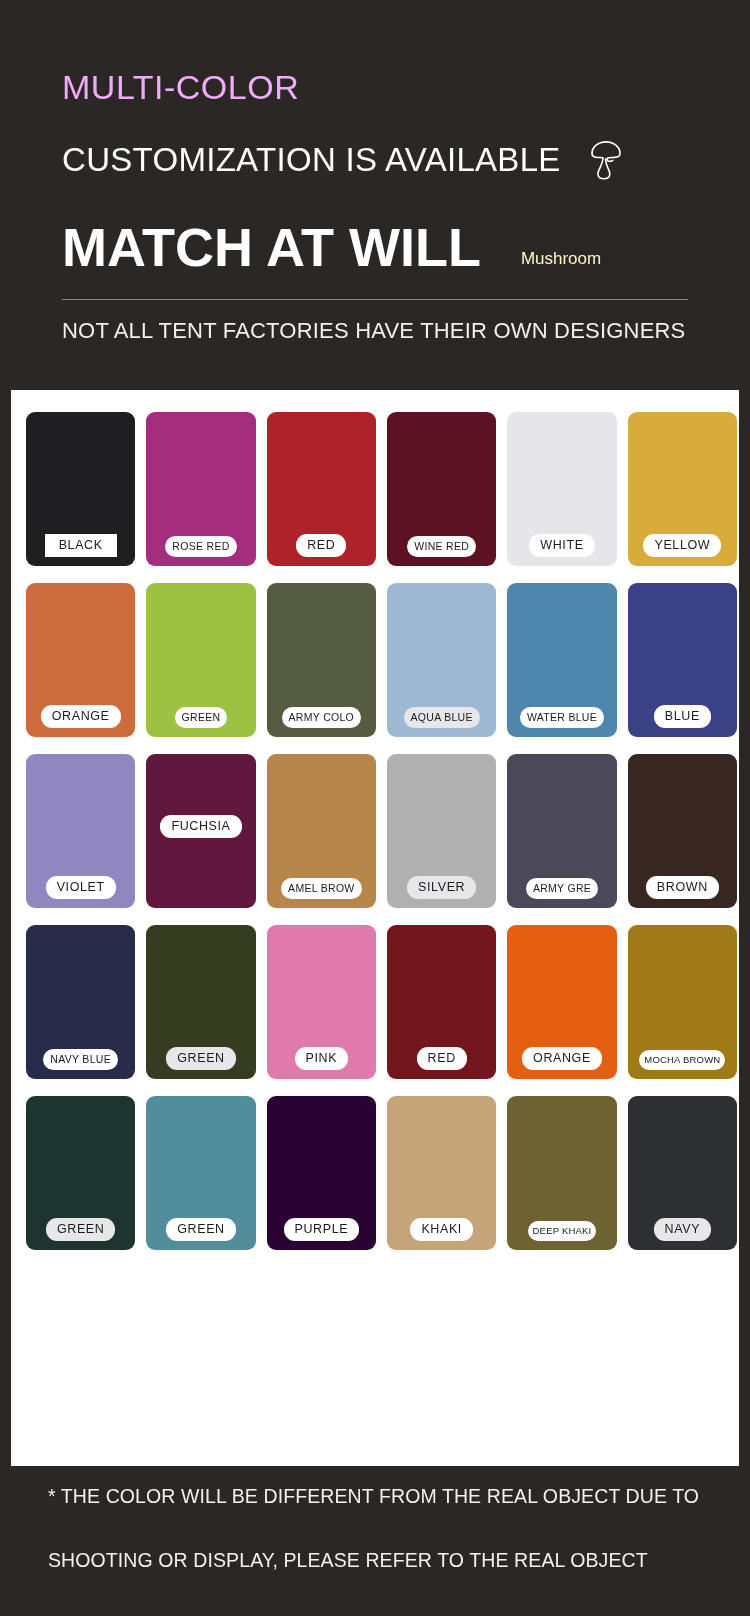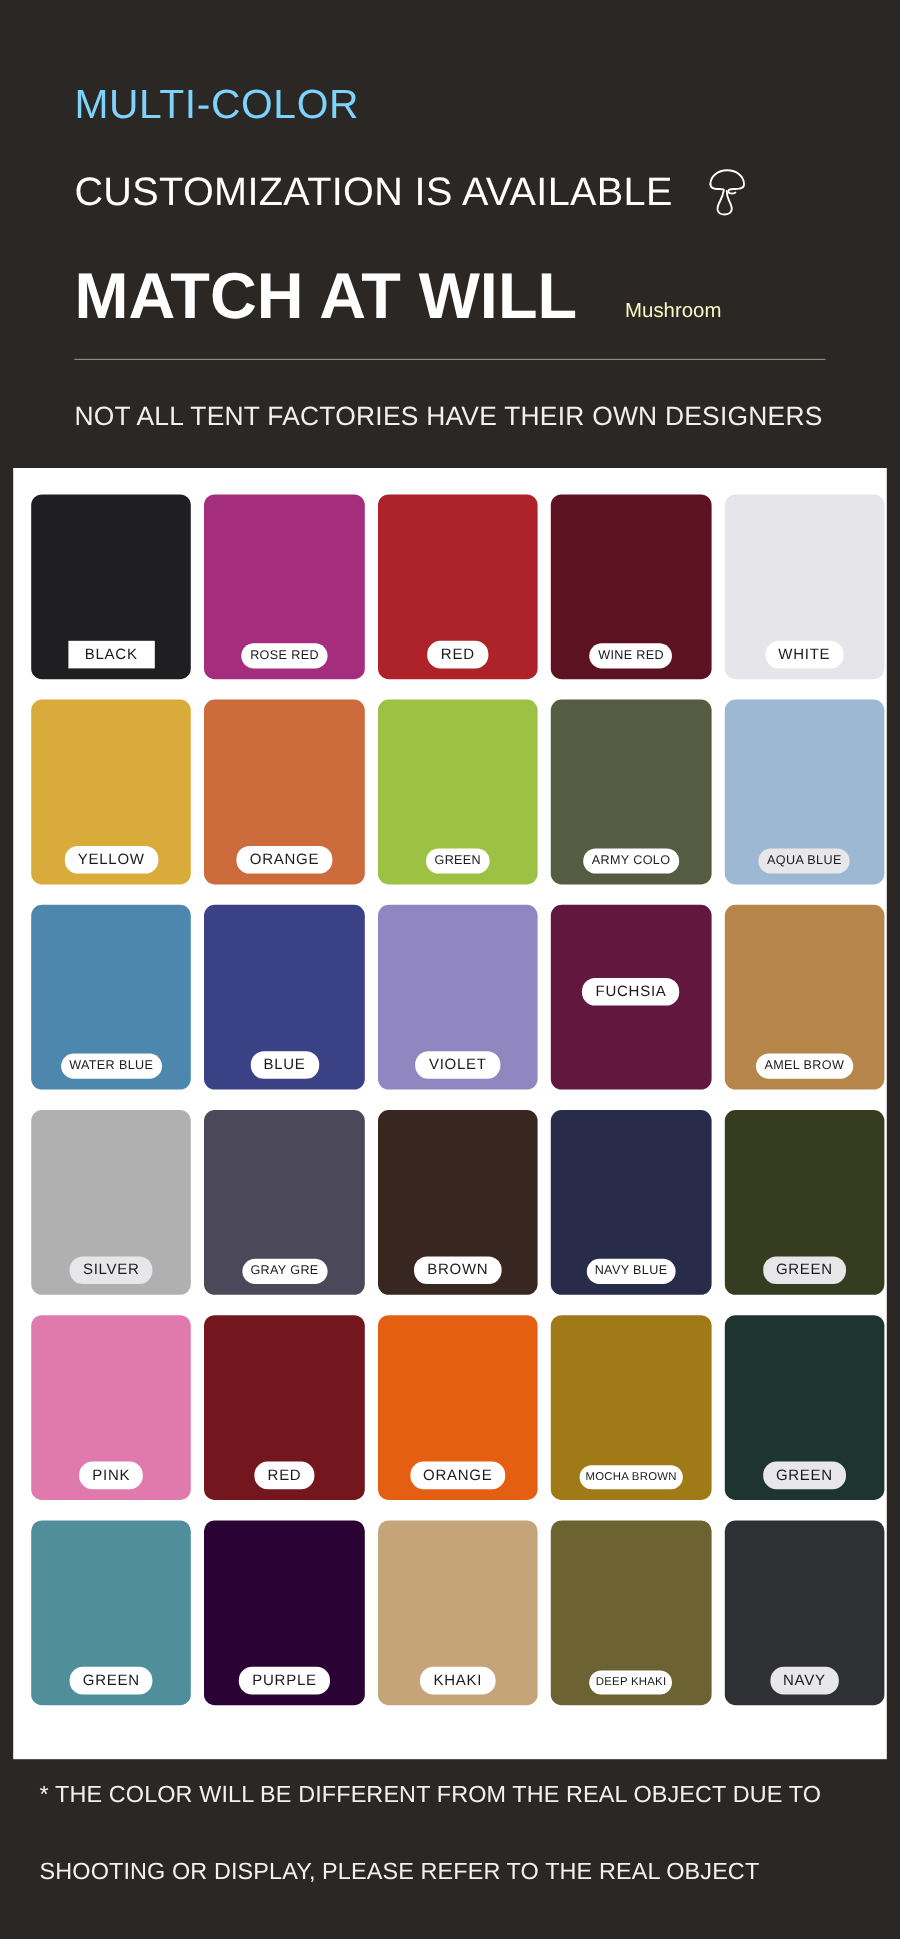--- a/index.html
+++ b/index.html
@@ -9,21 +9,21 @@
     font-family:"Liberation Sans", sans-serif;
     color:#ffffff;
     overflow:hidden;
     position:relative;
   }
 
   
   .header { padding:70px 0 0 62px; }
   .h-line1 {
     font-size:34px; font-weight:400; letter-spacing:.5px;
-    line-height:1; color:#7dd3fc; white-space:nowrap;
+    line-height:1; color:#f0abfc; white-space:nowrap;
   }
   .h-line2row {
     display:flex; align-items:center; gap:22px;
     margin-top:30px;
   }
   .h-line2 {
     font-size:33px; font-weight:400; letter-spacing:.3px;
     line-height:1; color:#fff; white-space:nowrap;
   }
   .mushroom-icon { width:46px; height:48px; flex:0 0 auto; margin-top:2px; }
@@ -38,35 +38,35 @@
   .brandword {
     font-size:17px; font-weight:400; color:#fef9c3;
     white-space:nowrap; padding-bottom:5px;
   }
   .divider {
     margin:25px 62px 0 62px;
     height:1px; background:#8d8884;
     width:626px; margin-left:0;
   }
   .header-sub {
-    margin-top:34px;
+    margin-top:18px;
     font-size:22px; font-weight:400; letter-spacing:.2px;
     color:#f2f0ee; white-space:nowrap;
   }
 
   
   .card {
     position:absolute; left:11px; top:390px;
     width:728px; height:1076px;
     background:#ffffff;
   }
   .grid {
     padding:22px 2px 20px 15px;
     display:grid;
-    grid-template-columns:repeat(5,1fr);
+    grid-template-columns:repeat(6,1fr);
     grid-auto-rows:154px;
     column-gap:11px;
     row-gap:17px;
   }
   .swatch {
     position:relative;
     border-radius:9px;
     overflow:hidden;
     display:flex; align-items:flex-end; justify-content:center;
     padding-bottom:9px;
@@ -87,21 +87,21 @@
   }
   .pill.sq { border-radius:0; padding-left:14px; padding-right:14px; }
   .pill.small { font-size:10.5px; padding:5px 7px 6px 7px; letter-spacing:.3px; }
   .pill.tiny  { font-size:9.5px;  padding:5px 5px 6px 5px; letter-spacing:.2px; }
   .pill.gray  { background:#e7e7e9; }
 
   
   .footer {
     position:absolute; left:0; top:1487px;
     width:664px;
-    padding-left:33px;
+    padding-left:48px;
   }
   .f-line {
     font-size:19.5px; font-weight:400; letter-spacing:.1px;
     color:#f3f1ef; line-height:1; white-space:nowrap;
   }
   .f-line + .f-line { margin-top:44px; }
 </style>
 </head>
 <body>
 
@@ -174,21 +174,21 @@
       <div class="swatch" style="background: rgb(98, 23, 63); align-items: center;">
         <div class="pill">FUCHSIA</div>
       </div>
       <div class="swatch" style="background: rgb(182, 134, 75);">
         <div class="pill small">AMEL BROW</div>
       </div>
       <div class="swatch" style="background: rgb(176, 176, 176);">
         <div class="pill gray">SILVER</div>
       </div>
       <div class="swatch" style="background: rgb(75, 72, 89);">
-        <div class="pill small">GRAY GRE</div>
+        <div class="pill small">ARMY GRE</div>
       </div>
       <div class="swatch" style="background: rgb(56, 38, 32);">
         <div class="pill">BROWN</div>
       </div>
       <div class="swatch" style="background: rgb(41, 43, 75);">
         <div class="pill small">NAVY BLUE</div>
       </div>
       <div class="swatch" style="background: rgb(53, 60, 32);">
         <div class="pill gray">GREEN</div>
       </div>

